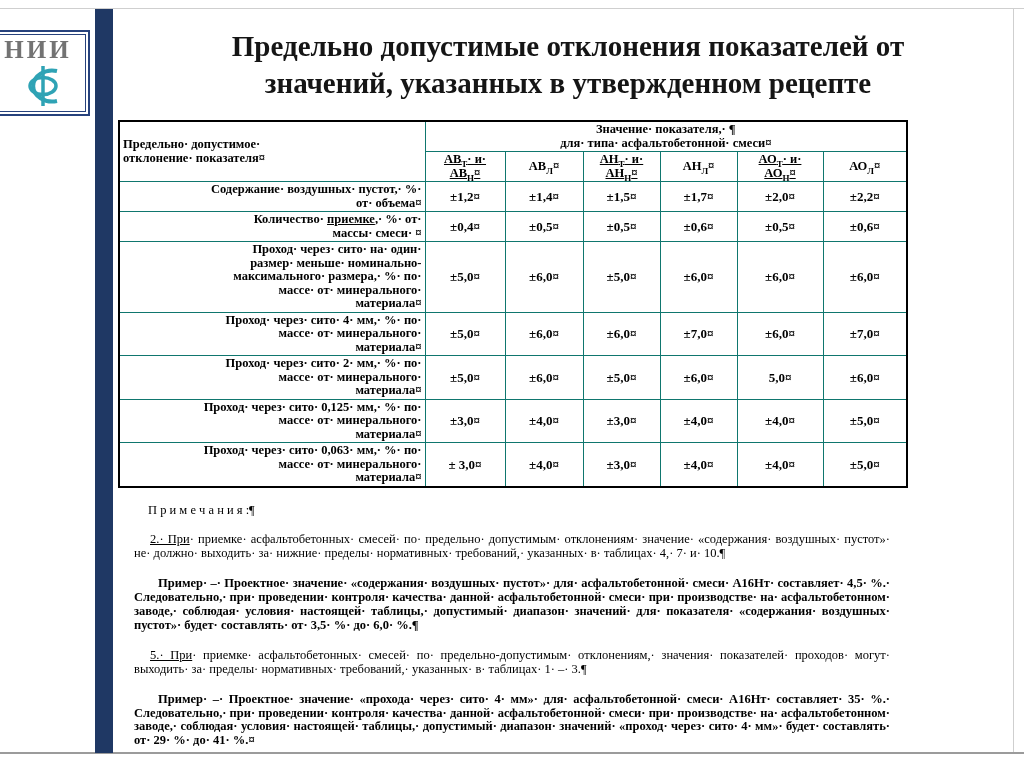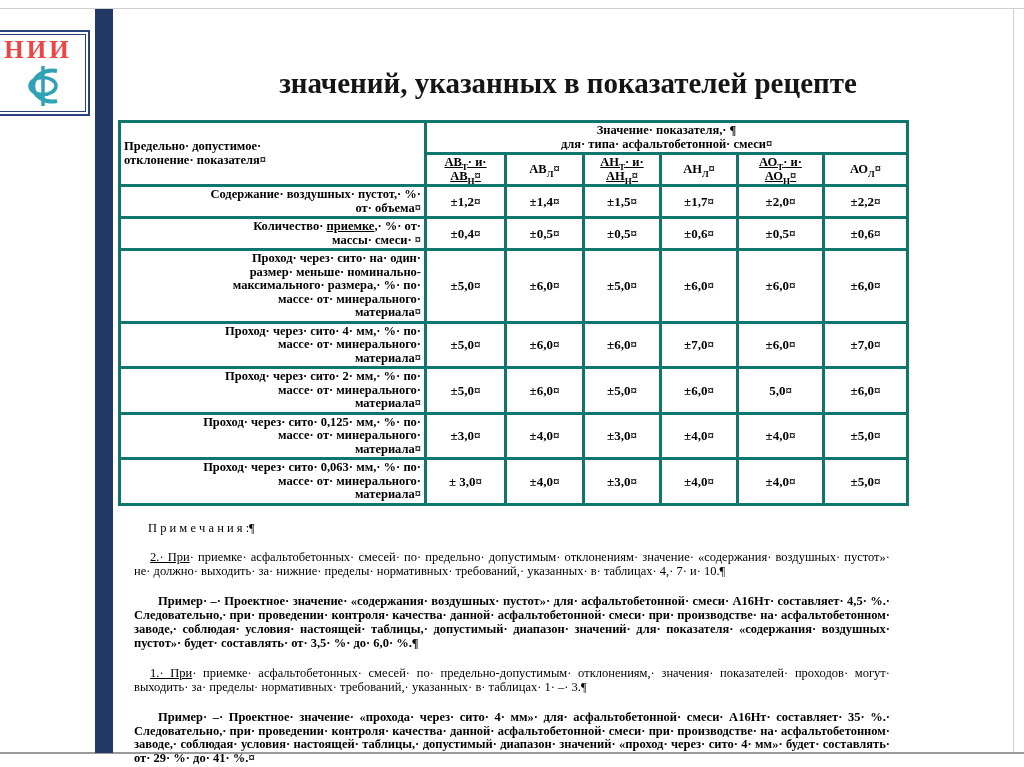--- a/index.html
+++ b/index.html
@@ -7,31 +7,31 @@
          font-family:"Liberation Serif",serif;color:#000;}
   .frame-top{position:absolute;left:0;top:8px;width:1024px;height:1px;background:#cfcfcf;}
   .frame-right{position:absolute;left:1013px;top:8px;width:1px;height:745px;background:#cfcfcf;}
   .frame-bottom{position:absolute;left:0;top:752px;width:1024px;height:2px;background:#9b9b9b;}
   .accent-bar{position:absolute;left:95px;top:9px;width:18px;height:744px;background:#1F3864;}
 
   .logo{position:absolute;left:-14px;top:30px;width:104px;height:86px;border:2px solid #27427C;
         background:#fff;padding:2px;box-sizing:border-box;}
   .logo-inner{border:1px solid #27427C;width:100%;height:100%;box-sizing:border-box;
         display:flex;flex-direction:column;align-items:center;justify-content:flex-start;padding-top:2px;}
-  .logo-text{font-weight:bold;font-size:25px;letter-spacing:3px;color:#ef4444;line-height:1.05;}
+  .logo-text{font-weight:bold;font-size:25px;letter-spacing:3px;color:#737373;line-height:1.05;}
   .emblem{display:block;margin-top:1px;}
 
   .title{position:absolute;left:126px;top:28px;width:884px;margin:0;text-align:center;
          font-size:29px;font-weight:bold;line-height:1.28;color:#151515;}
 
   .content{position:absolute;left:118px;top:120px;width:788px;}
 
   table.tbl{border-collapse:collapse;width:100%;table-layout:fixed;
             font-size:12.5px;font-weight:bold;line-height:13.5px;border:2px solid #000;}
-  .tbl th,.tbl td{border:3px solid #0f766e;padding:1px 3px;box-sizing:border-box;}
+  .tbl th,.tbl td{border:1px solid #0f766e;padding:1px 3px;box-sizing:border-box;}
   .corner{text-align:left;vertical-align:middle;white-space:pre-line;}
   .span-h{text-align:center;vertical-align:middle;}
   .colh{text-align:center;vertical-align:middle;padding:2px 1px;}
   .lbl{text-align:right;vertical-align:top;white-space:pre-line;}
   .val{text-align:center;vertical-align:middle;font-size:13px;}
   sub{font-size:9px;line-height:0;}
   .u{text-decoration:underline;}
 
   .notes{margin-top:3px;font-size:12.5px;line-height:13.9px;text-align:justify;}
   .notes p{margin:16px;}
@@ -53,22 +53,22 @@
       <div class="logo-text">НИИ</div>
       <svg class="emblem" width="62" height="44" viewBox="0 0 62 44" aria-hidden="true">
         <path d="M 50 7 A 19 15.5 0 1 0 50 37" fill="none" stroke="#2FA3B5" stroke-width="4"></path>
         <line x1="36" y1="2" x2="36" y2="42" stroke="#2FA3B5" stroke-width="3.5"></line>
         <ellipse cx="36" cy="22" rx="13" ry="8.5" fill="none" stroke="#2FA3B5" stroke-width="3.5"></ellipse>
       </svg>
     </div>
   </div>
 
   <h1 class="title">
-    <br>
-    <span>значений, указанных в показателей рецепте</span>
+    <span>Предельно допустимые отклонения показателей от</span><br>
+    <span>значений, указанных в утвержденном рецепте</span>
   </h1>
 
   <div class="content">
     <table class="tbl">
       <colgroup>
         <col style="width:306px">
           <col style="width:80px">
           <col style="width:78px">
         <col style="width:77px">
           <col style="width:77px">
@@ -171,17 +171,17 @@
           <td class="val">±4,0¤</td>
           <td class="val">±5,0¤</td>
         </tr>
       </tbody>
     </table>
 
     <div class="notes">
       <p class="notes-head">П р и м е ч а н и я :¶</p>
       <p class="note"><span class="u">2.· При</span><span>· приемке· асфальтобетонных· смесей· по· предельно· допустимым· отклонениям· значение· «содержания· воздушных· пустот»· не· должно· выходить· за· нижние· пределы· нормативных· требований,· указанных· в· таблицах· 4,· 7· и· 10.¶</span></p>
       <p class="example">Пример· –· Проектное· значение· «содержания· воздушных· пустот»· для· асфальтобетонной· смеси· А16Нт· составляет· 4,5· %.· Следовательно,· при· проведении· контроля· качества· данной· асфальтобетонной· смеси· при· производстве· на· асфальтобетонном· заводе,· соблюдая· условия· настоящей· таблицы,· допустимый· диапазон· значений· для· показателя· «содержания· воздушных· пустот»· будет· составлять· от· 3,5· %· до· 6,0· %.¶</p>
-      <p class="note"><span class="u">1.· При</span><span>· приемке· асфальтобетонных· смесей· по· предельно-допустимым· отклонениям,· значения· показателей· проходов· могут· выходить· за· пределы· нормативных· требований,· указанных· в· таблицах· 1· –· 3.¶</span></p>
+      <p class="note"><span class="u">5.· При</span><span>· приемке· асфальтобетонных· смесей· по· предельно-допустимым· отклонениям,· значения· показателей· проходов· могут· выходить· за· пределы· нормативных· требований,· указанных· в· таблицах· 1· –· 3.¶</span></p>
       <p class="example">Пример· –· Проектное· значение· «прохода· через· сито· 4· мм»· для· асфальтобетонной· смеси· А16Нт· составляет· 35· %.· Следовательно,· при· проведении· контроля· качества· данной· асфальтобетонной· смеси· при· производстве· на· асфальтобетонном· заводе,· соблюдая· условия· настоящей· таблицы,· допустимый· диапазон· значений· «проход· через· сито· 4· мм»· будет· составлять· от· 29· %· до· 41· %.¤</p>
     </div>
   </div>
 </div>
 
 </body></html>

